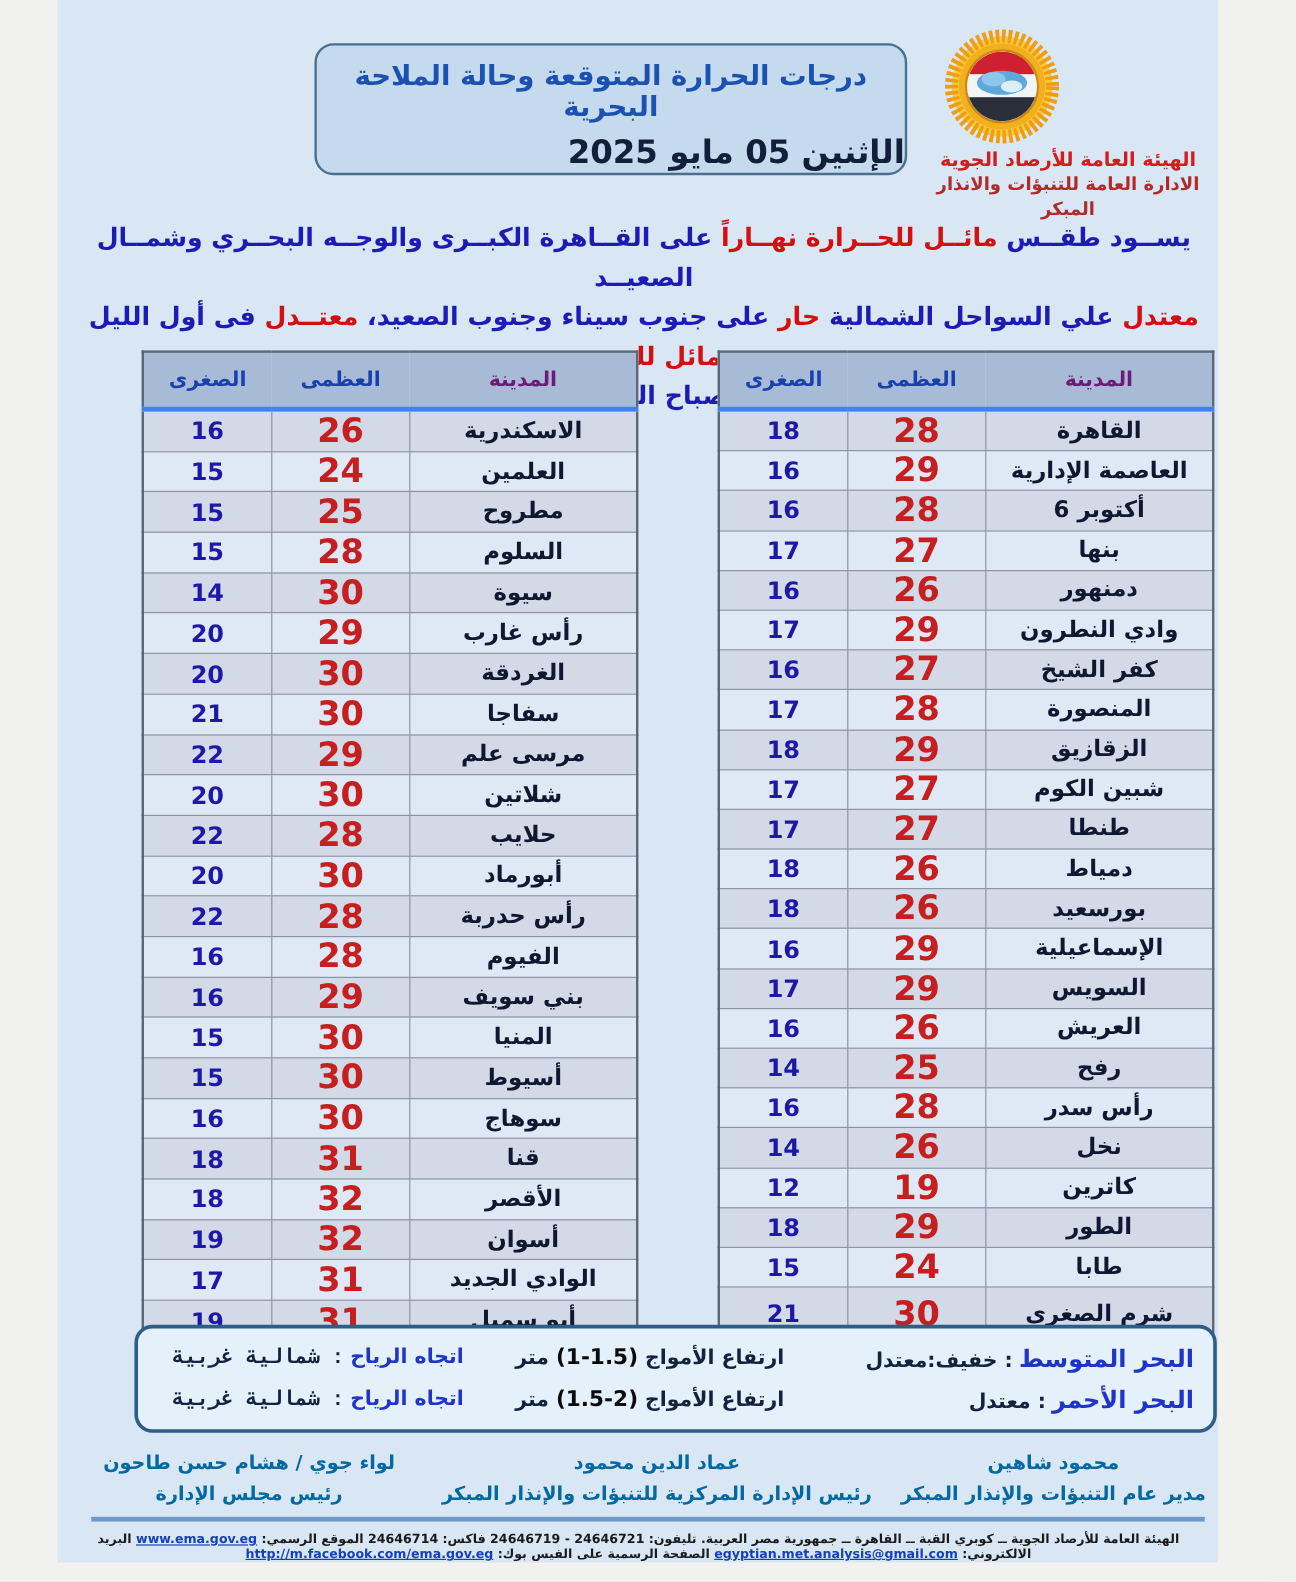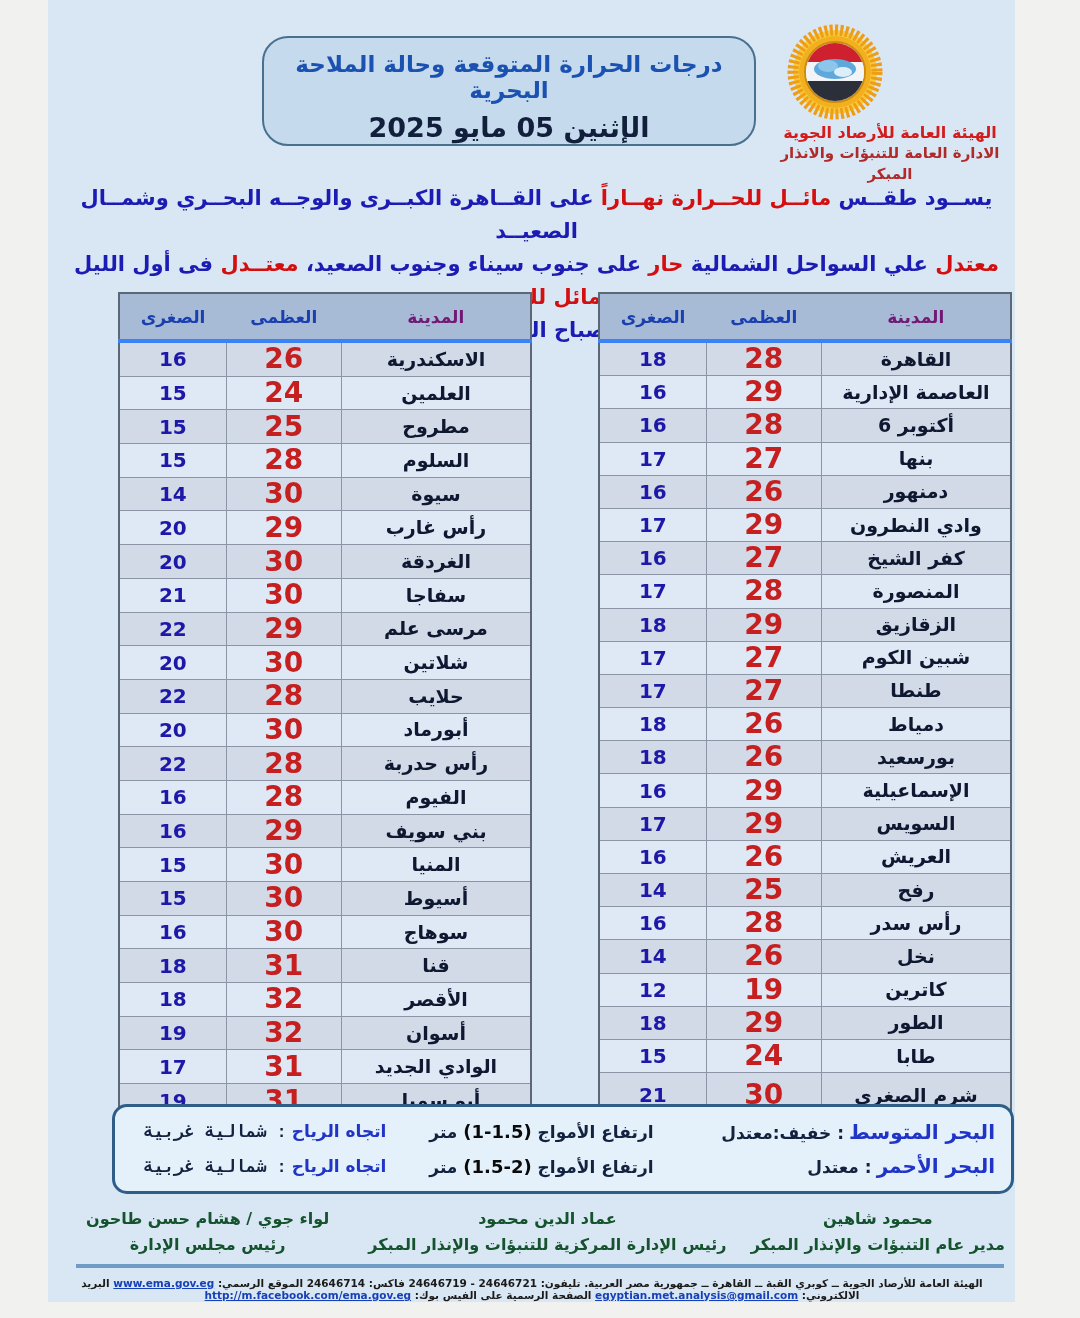--- a/index.html
+++ b/index.html
@@ -8,25 +8,25 @@
     background:#f1f1ef;
     font-family:"DejaVu Sans","Liberation Sans",sans-serif;
   }
   .page{
     position:absolute;left:48px;top:0;width:967px;height:1302px;
     background:#d9e7f4;
   }
   
   .title-box{
     position:absolute;left:214px;top:36px;width:494px;height:110px;
-    background:#c6daed;border:2px solid #49718f;border-radius:26px;
+    background:#c6daed;border:2px solid #49718f;border-radius:16px;
     text-align:center;box-sizing:border-box;padding-top:13px;
   }
   .title-box .title{color:#1b52b1;font-size:23px;font-weight:bold;}
-  .title-box .date{color:#111f3b;font-size:27px;font-weight:bold;margin-top:9px;letter-spacing:1px;}
+  .title-box .date{color:#111f3b;font-size:27px;font-weight:bold;margin-top:9px;letter-spacing:1px;text-align:right;}
   .logo-wrap{position:absolute;top:22px;right:130px;width:100px;height:100px;}
   .org{position:absolute;top:122px;right:0;width:250px;text-align:center;line-height:21px;}
   .org .l1{color:#d31c1c;font-size:16px;font-weight:bold;}
   .org .l2{color:#b02a2a;font-size:15px;font-weight:bold;}
   
   .forecast{
     position:absolute;top:182px;left:26px;right:16px;text-align:center;
     font-size:21px;font-weight:bold;line-height:33px;white-space:pre-wrap;
   }
   .seg.blue{color:#1c1cb4;}
@@ -63,21 +63,21 @@
   .sea-cell{width:36%;text-align:right;}
   .sea-name{color:#2034c8;font-size:20px;font-weight:bold;}
   .sea-state{color:#13223f;font-size:17px;font-weight:bold;}
   .waves-cell{width:33%;text-align:center;color:#13223f;font-size:17px;font-weight:bold;}
   .waves-range{color:#0a0a0a;font-size:18px;}
   .wind-cell{width:31%;text-align:center;}
   .wind-label{color:#2034c8;font-size:17px;font-weight:bold;}
   .wind-value{color:#13223f;font-size:17px;font-weight:bold;font-family:Liberation Mono, monospace;}
   
   .signatures{position:absolute;top:1206px;left:18px;width:944px;display:flex;justify-content:space-between;}
-  .sig{text-align:center;color:#14532d;font-weight:bold;font-size:16px;line-height:26px;}
+  .sig{text-align:center;color:#0369a1;font-weight:bold;font-size:16px;line-height:26px;}
   .sig.s1{width:28%;}.sig.s2{width:42%;}.sig.s3{width:30%;}
   
   .rule{position:absolute;top:1264px;left:28px;width:928px;height:4px;background:#6f9cc6;}
   .footer{
     position:absolute;top:1277px;left:8px;width:952px;text-align:center;
     font-size:10.5px;color:#1a1a1a;font-weight:bold;
   }
   .footer a,.footer .lnk{
     color:#1640b8;text-decoration:underline;direction:ltr;unicode-bidi:embed;display:inline-block;
   }

